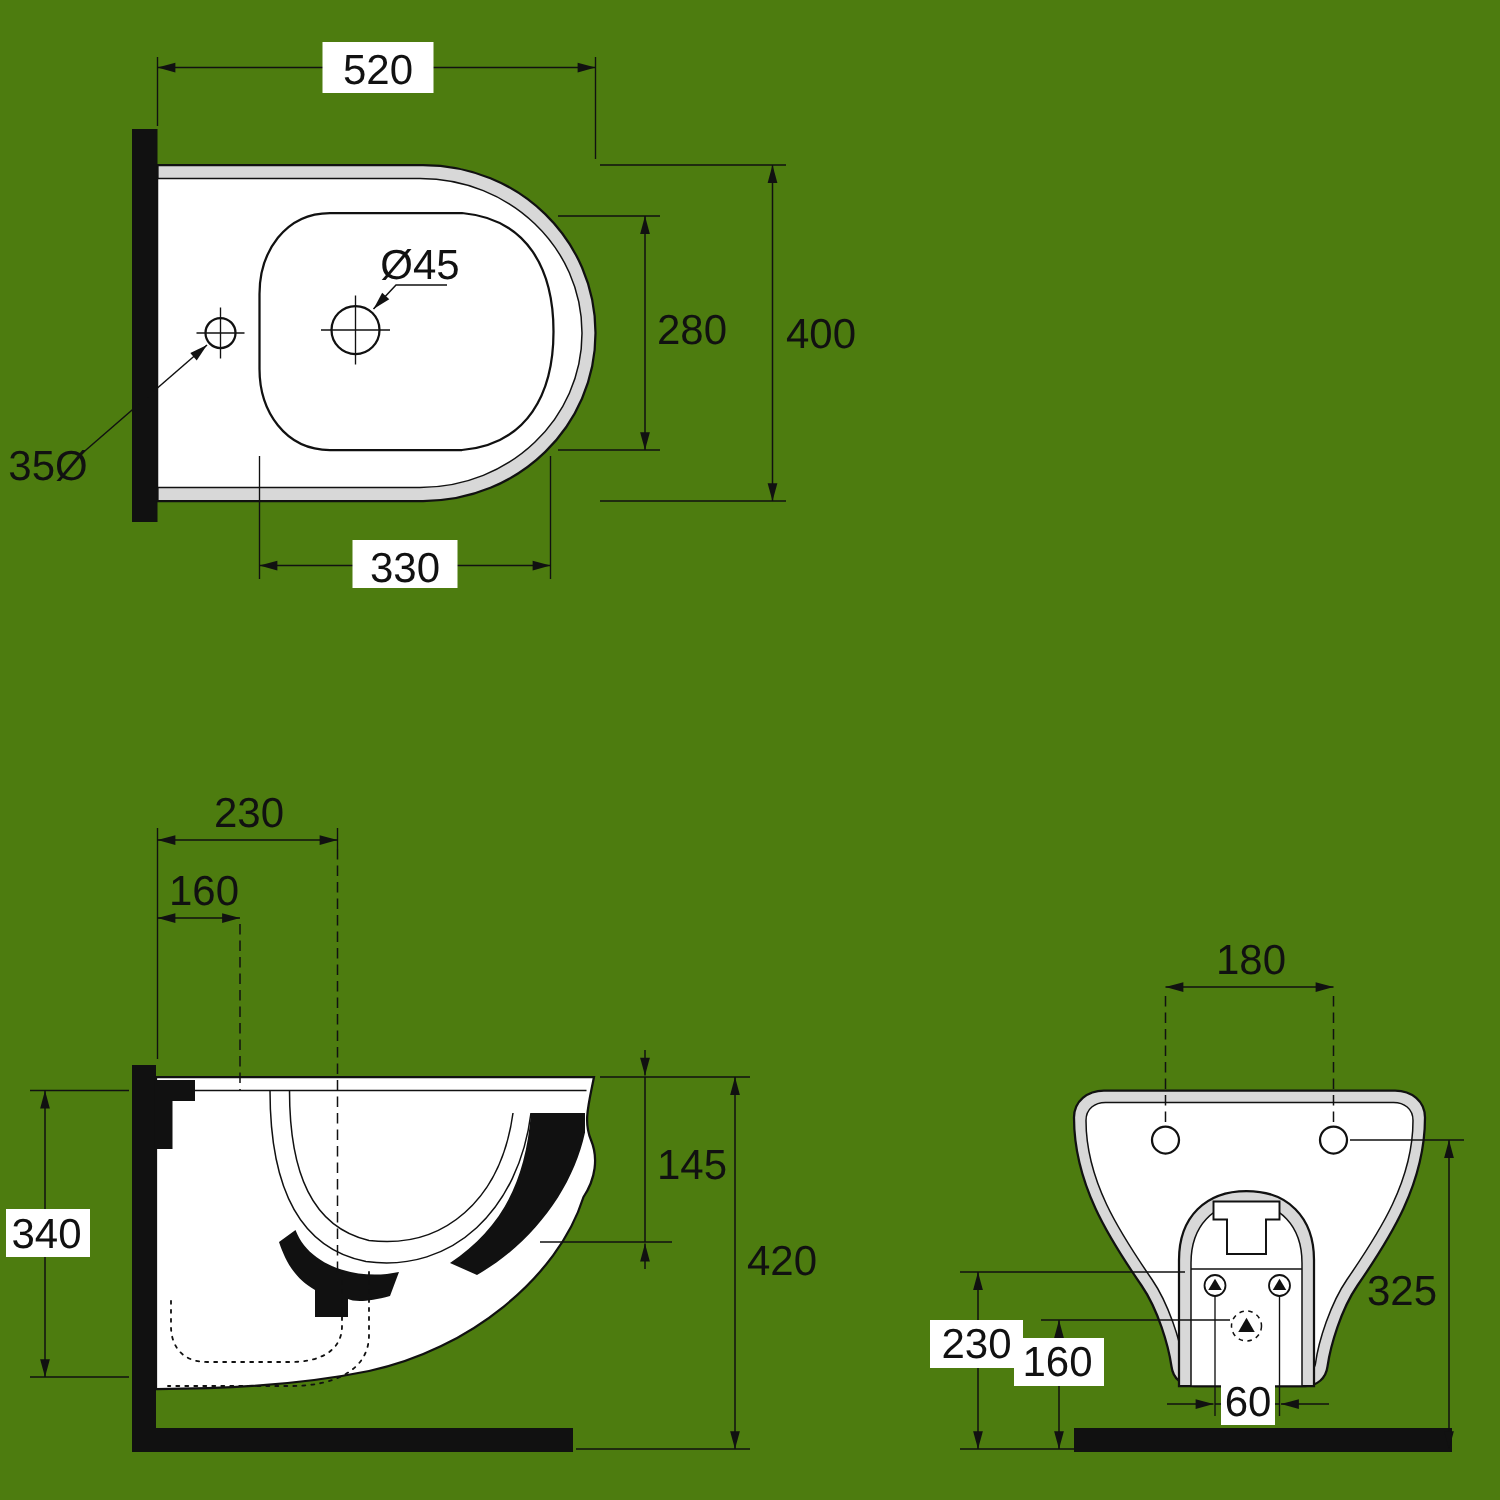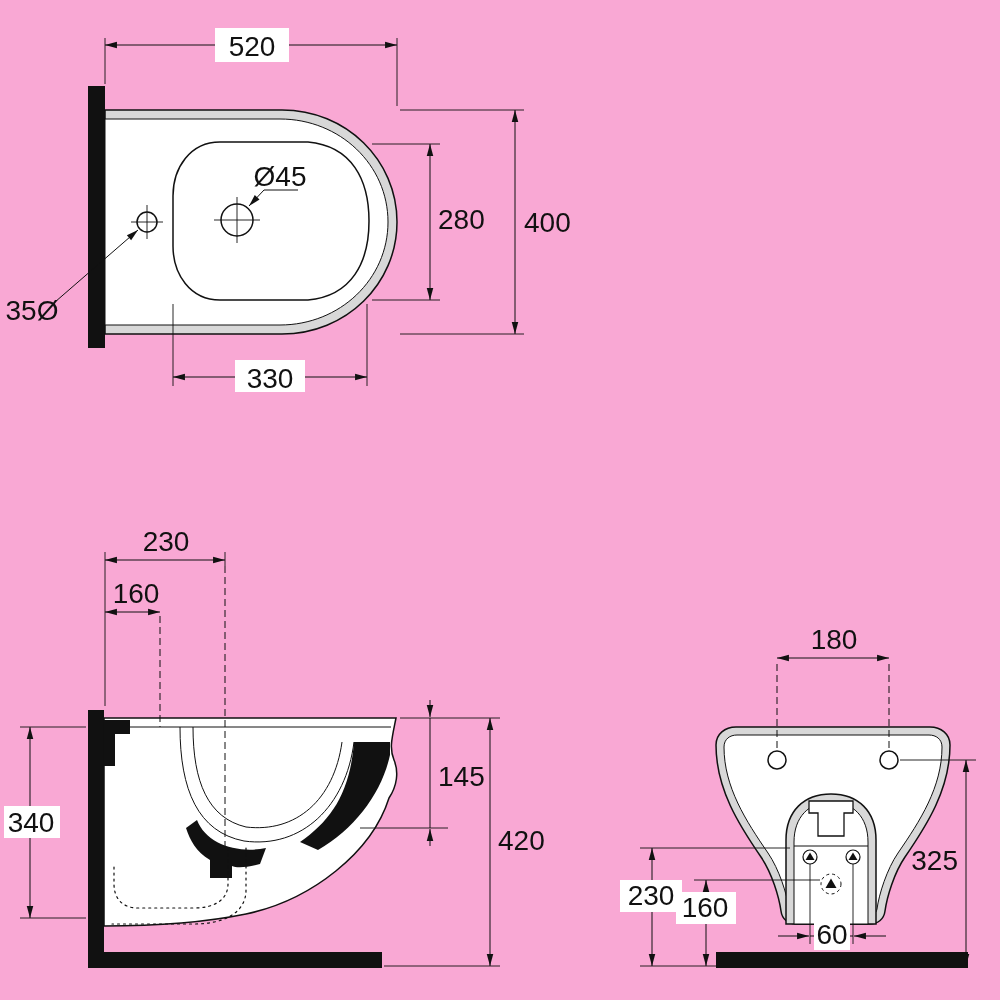--- a/index.html
+++ b/index.html
@@ -1,16 +1,16 @@
 <!DOCTYPE html>
 <html><head>
 <meta charset="utf-8">
 <style>
   html,body{margin:0;padding:0;background:#fff;}
-  .canvas{position:relative;width:1000px;height:1000px;background:#f9a8d4;overflow:hidden;}
+  .canvas{position:relative;width:1000px;height:1000px;background:#4d7c0f;overflow:hidden;}
   svg{display:block;}
   text.dim{font:28px "Liberation Sans", sans-serif;fill:#111;}
   .ln{stroke:#111;stroke-width:1;fill:none;}
   .thin{stroke:#111;stroke-width:0.9;fill:none;}
   .dash{stroke:#111;stroke-width:1;fill:none;stroke-dasharray:7 4;}
   .dot{stroke:#111;stroke-width:1.2;fill:none;stroke-dasharray:2 4;stroke-linecap:round;}
   .halo{fill:#fff;stroke:none;}
   .solidblk{fill:#111;stroke:none;}
   .ceram{fill:#d8d8d8;stroke:#111;stroke-width:1.5;}
   .white{fill:#fff;stroke:#111;}

